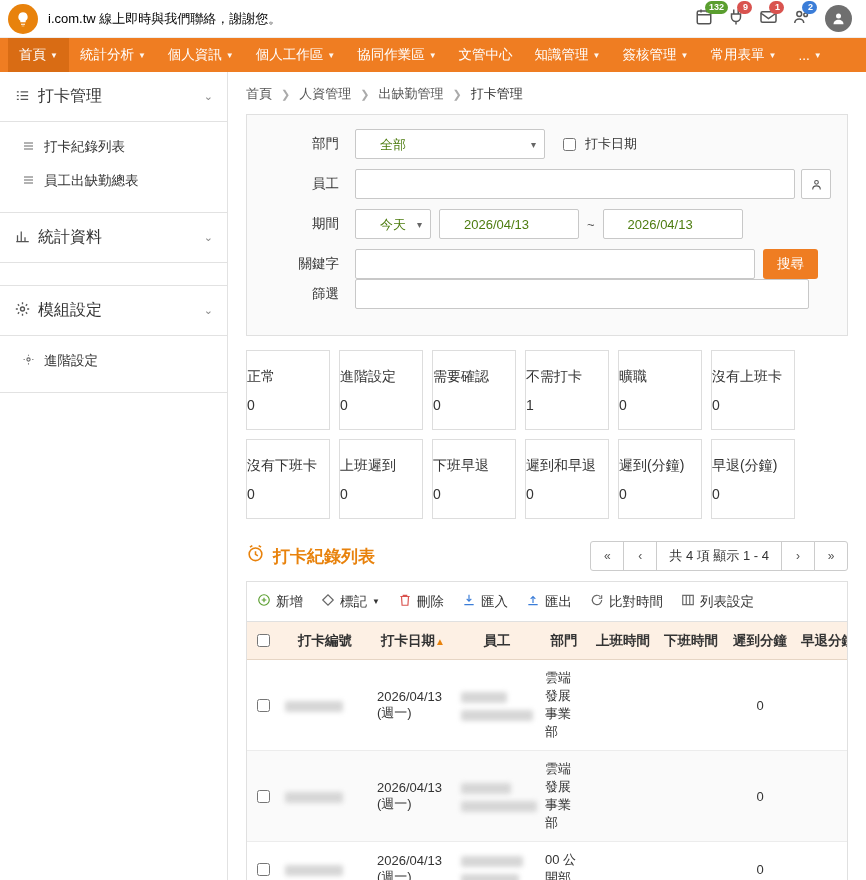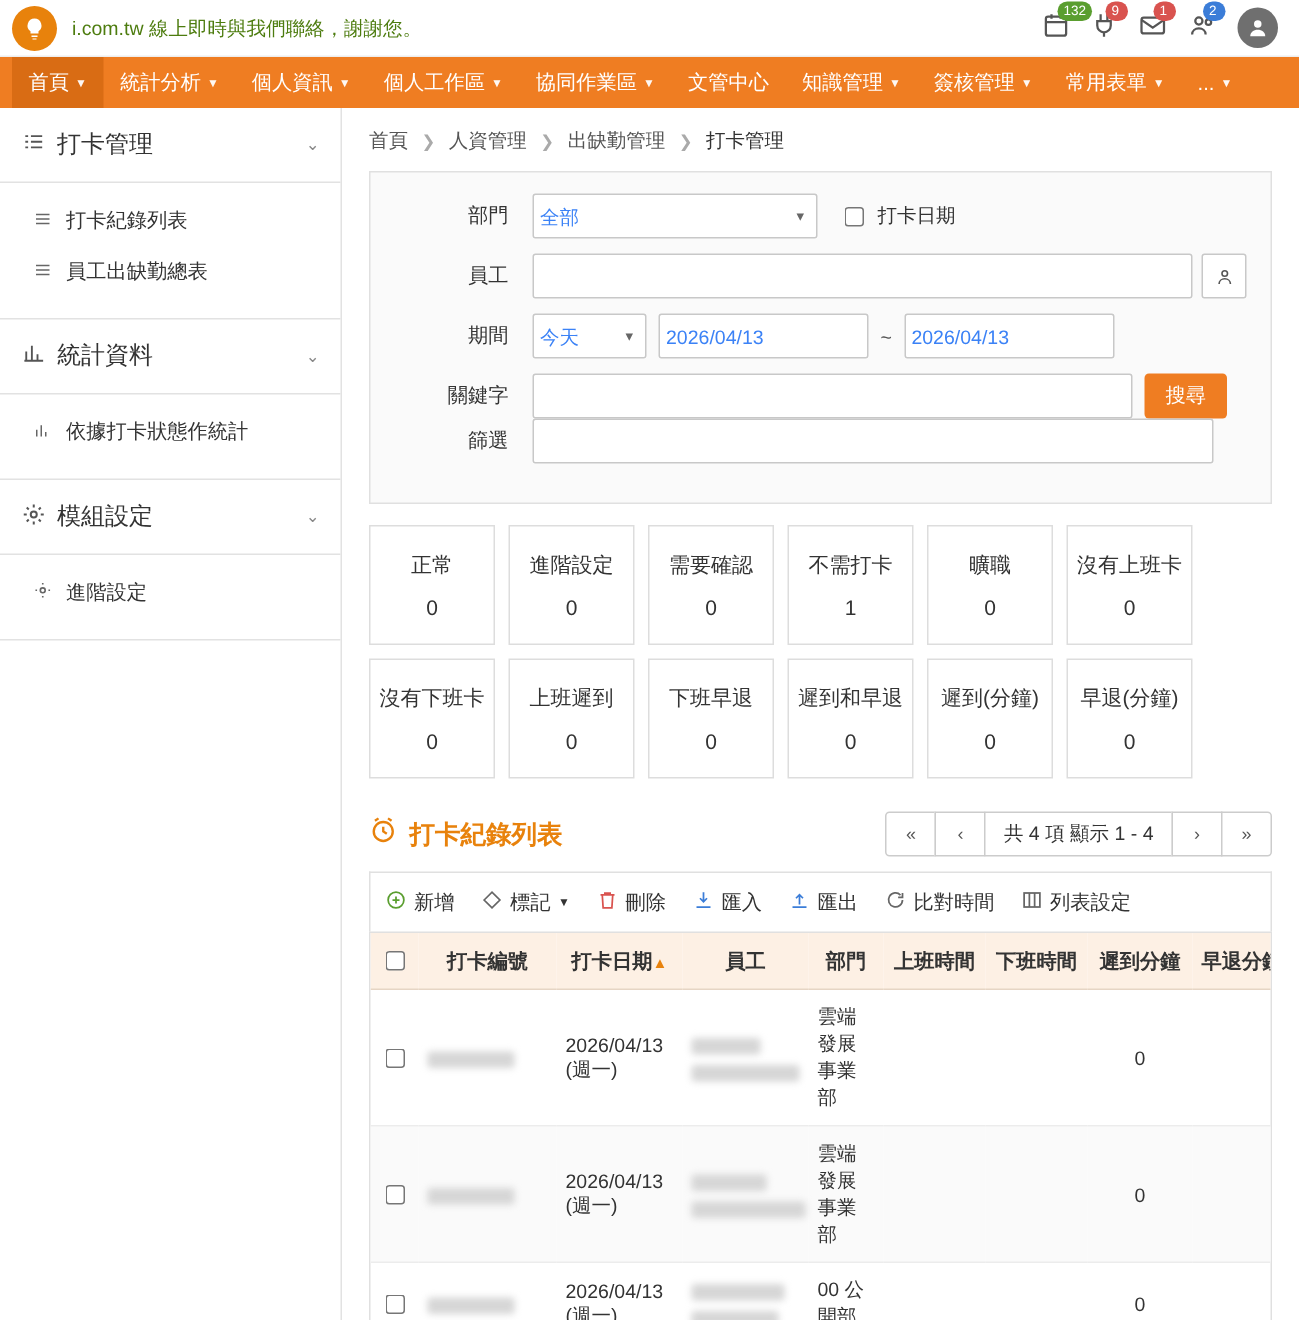--- a/index.html
+++ b/index.html
@@ -22,31 +22,31 @@
     position: relative;
   }
   .logo-circle {
     width: 30px; height: 30px; border-radius: 50%;
     background: #e8820c;
     display: flex; align-items: center; justify-content: center;
     color: #fff; font-size: 16px;
     flex: 0 0 auto;
     margin-right: 10px;
   }
-  .top-text { font-size: 13px; color: #4d7c0f; white-space: nowrap; }
+  .top-text { font-size: 13px; color: #000000; white-space: nowrap; }
   .top-right { margin-left: auto; display: flex; align-items: center; gap: 14px; }
   .icon-badge { position: relative; display: flex; align-items: center; }
   .icon-badge .glyph { font-size: 17px; color: #555; line-height: 1; }
   .icon-badge .badge {
     position: absolute; top: -7px; left: 10px;
     background: #d9534f; color: #fff;
     font-size: 9px; line-height: 1;
     border-radius: 8px; padding: 2px 4px;
-    min-width: 15px; text-align: left;
-    font-weight: normal;
+    min-width: 15px; text-align: right;
+    font-weight: bold;
   }
   .badge.green { background: #5a9e2f; }
   .badge.blue  { background: #3b7dd8; }
   .avatar {
     width: 27px; height: 27px; border-radius: 50%;
     background: #6f6f6f; color: #fff;
     display: flex; align-items: center; justify-content: center;
     font-size: 14px;
   }
   
@@ -105,21 +105,21 @@
     background: #fafafa;
     padding: 14px 16px 16px 16px;
   }
   .frow { display: flex; align-items: center; margin-bottom: 10px; }
   .flabel {
     width: 92px; text-align: right; padding-right: 16px;
     font-size: 13.5px; color: #333;
   }
   select.fld, input.fld {
     height: 30px; border: 1px solid #c8c8c8; background: #fff;
-    font-size: 13px; color: #3b82f6; padding: 0 4px;
+    font-size: 13px; color: #4d7c0f; padding: 0 24px;
     font-family: "Liberation Sans", sans-serif;
     border-radius: 2px;
   }
   select.fld { -webkit-appearance: none; appearance: none; padding-right: 24px; }
   .selwrap { position: relative; display: inline-block; }
   .selwrap::after {
     content: "\25BE"; position: absolute; right: 9px; top: 50%;
     transform: translateY(-50%); font-size: 10px; color: #666; pointer-events: none;
   }
   .chk-inline { display: flex; align-items: center; gap: 6px; margin-left: 14px; font-size: 13px; color: #333; }
@@ -140,21 +140,21 @@
   
   .stats {
     margin: 14px 18px 0 18px;
     display: flex; gap: 9px; flex-wrap: wrap;
     width: 640px;
   }
   .stat {
     width: 84px; height: 80px;
     border: 1px solid #ddd; background: #fff;
     display: flex; flex-direction: column;
-    align-items: center; justify-content: center; gap: 11px;
+    align-items: flex-start; justify-content: center; gap: 11px;
   }
   .stat .s-label { font-size: 14px; color: #333; white-space: nowrap; }
   .stat .s-val { font-size: 14px; color: #333; }
   
   .list-head {
     margin: 22px 18px 0 18px;
     display: flex; align-items: center;
   }
   .list-title {
     display: flex; align-items: center; gap: 8px;
@@ -345,28 +345,20 @@
     <div class="sb-group">
       <span class="g-ico">
         <svg width="17" height="15" viewBox="0 0 24 24" fill="none" stroke="#555" stroke-width="2">
           <path d="M4 20V10M10 20V4M16 20v-7M22 20H2"></path>
         </svg>
       </span>
       <span class="g-title">統計資料</span>
       <span class="g-chev">⌄</span>
     </div>
     <div class="sb-sub">
-      <div class="sb-item">
-        <span class="s-ico">
-          <svg width="13" height="12" viewBox="0 0 24 24" fill="none" stroke="#666" stroke-width="2">
-              <path d="M4 20V11M10 20V5M16 20v-6"></path>
-            </svg>
-        </span>
-        <span>依據打卡狀態作統計</span>
-      </div>
     </div>
 
     <div class="sb-group">
       <span class="g-ico">
         <svg width="17" height="16" viewBox="0 0 24 24" fill="none" stroke="#555" stroke-width="2">
           <circle cx="12" cy="12" r="3"></circle>
             <path d="M12 2v3M12 19v3M2 12h3M19 12h3M5 5l2 2M17 17l2 2M19 5l-2 2M7 17l-2 2"></path>
         </svg>
       </span>
       <span class="g-title">模組設定</span>

